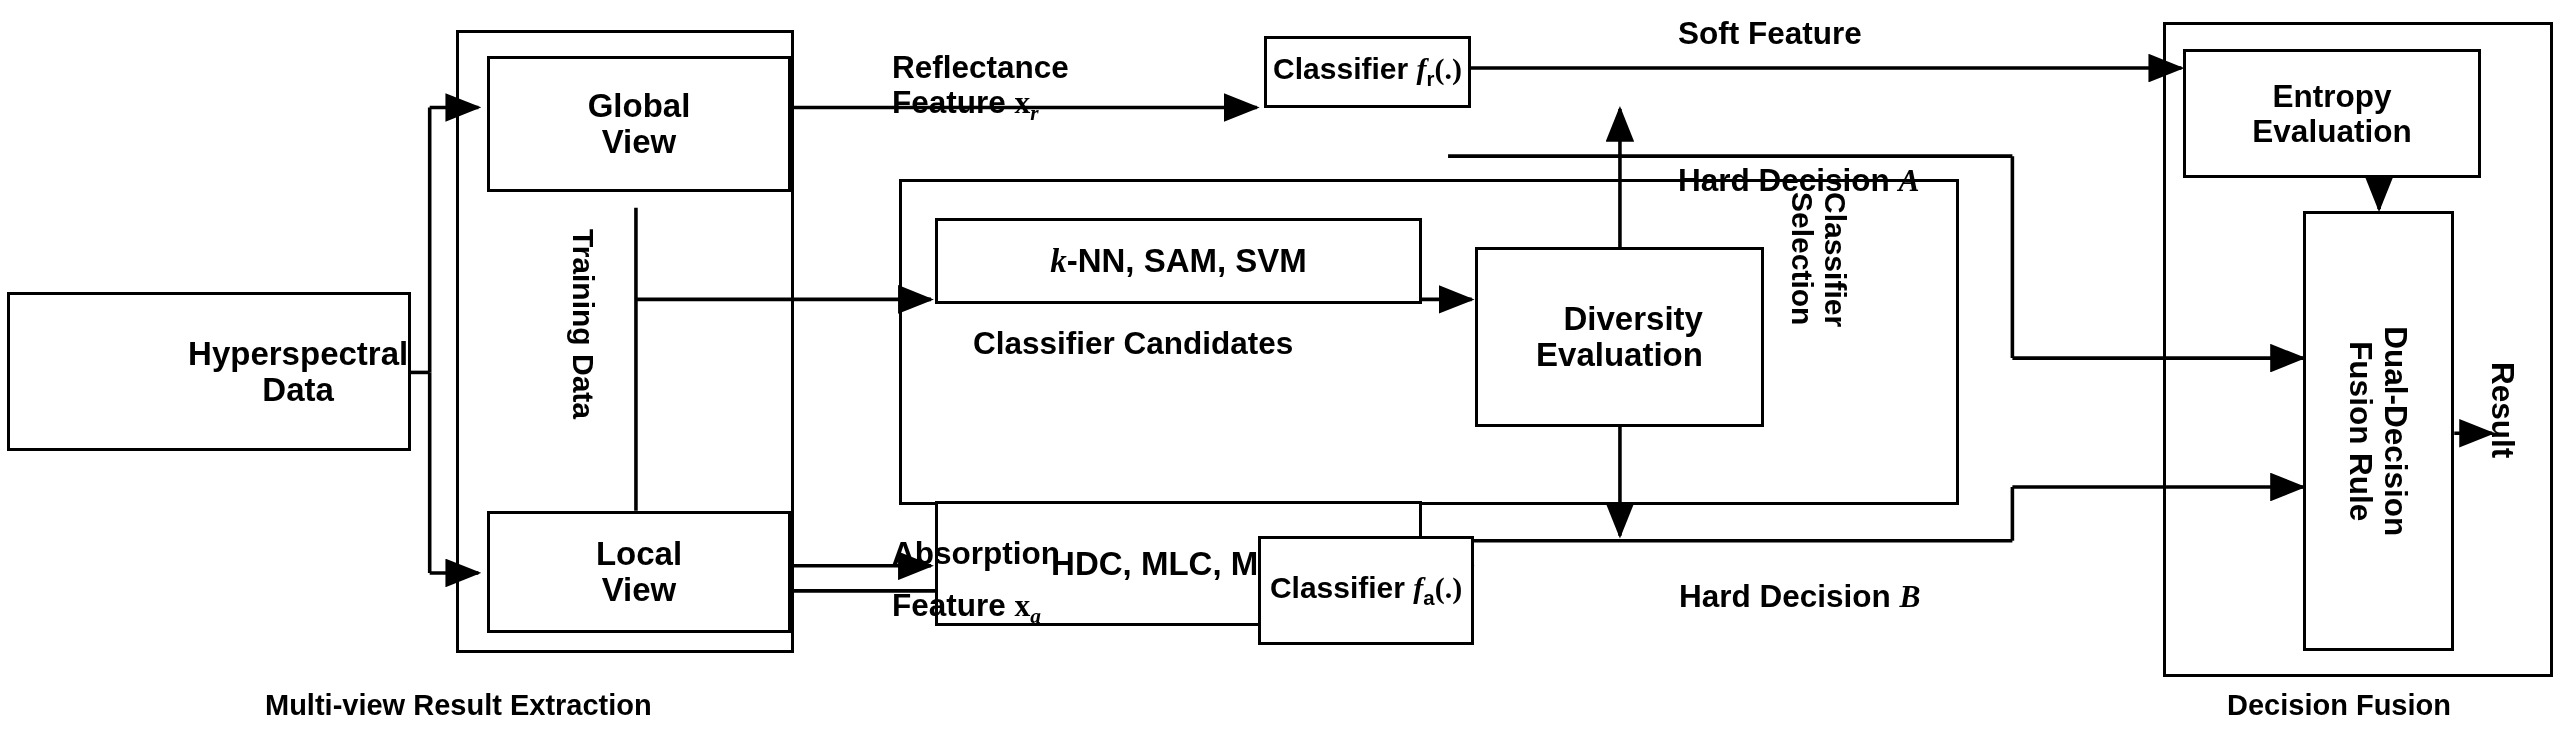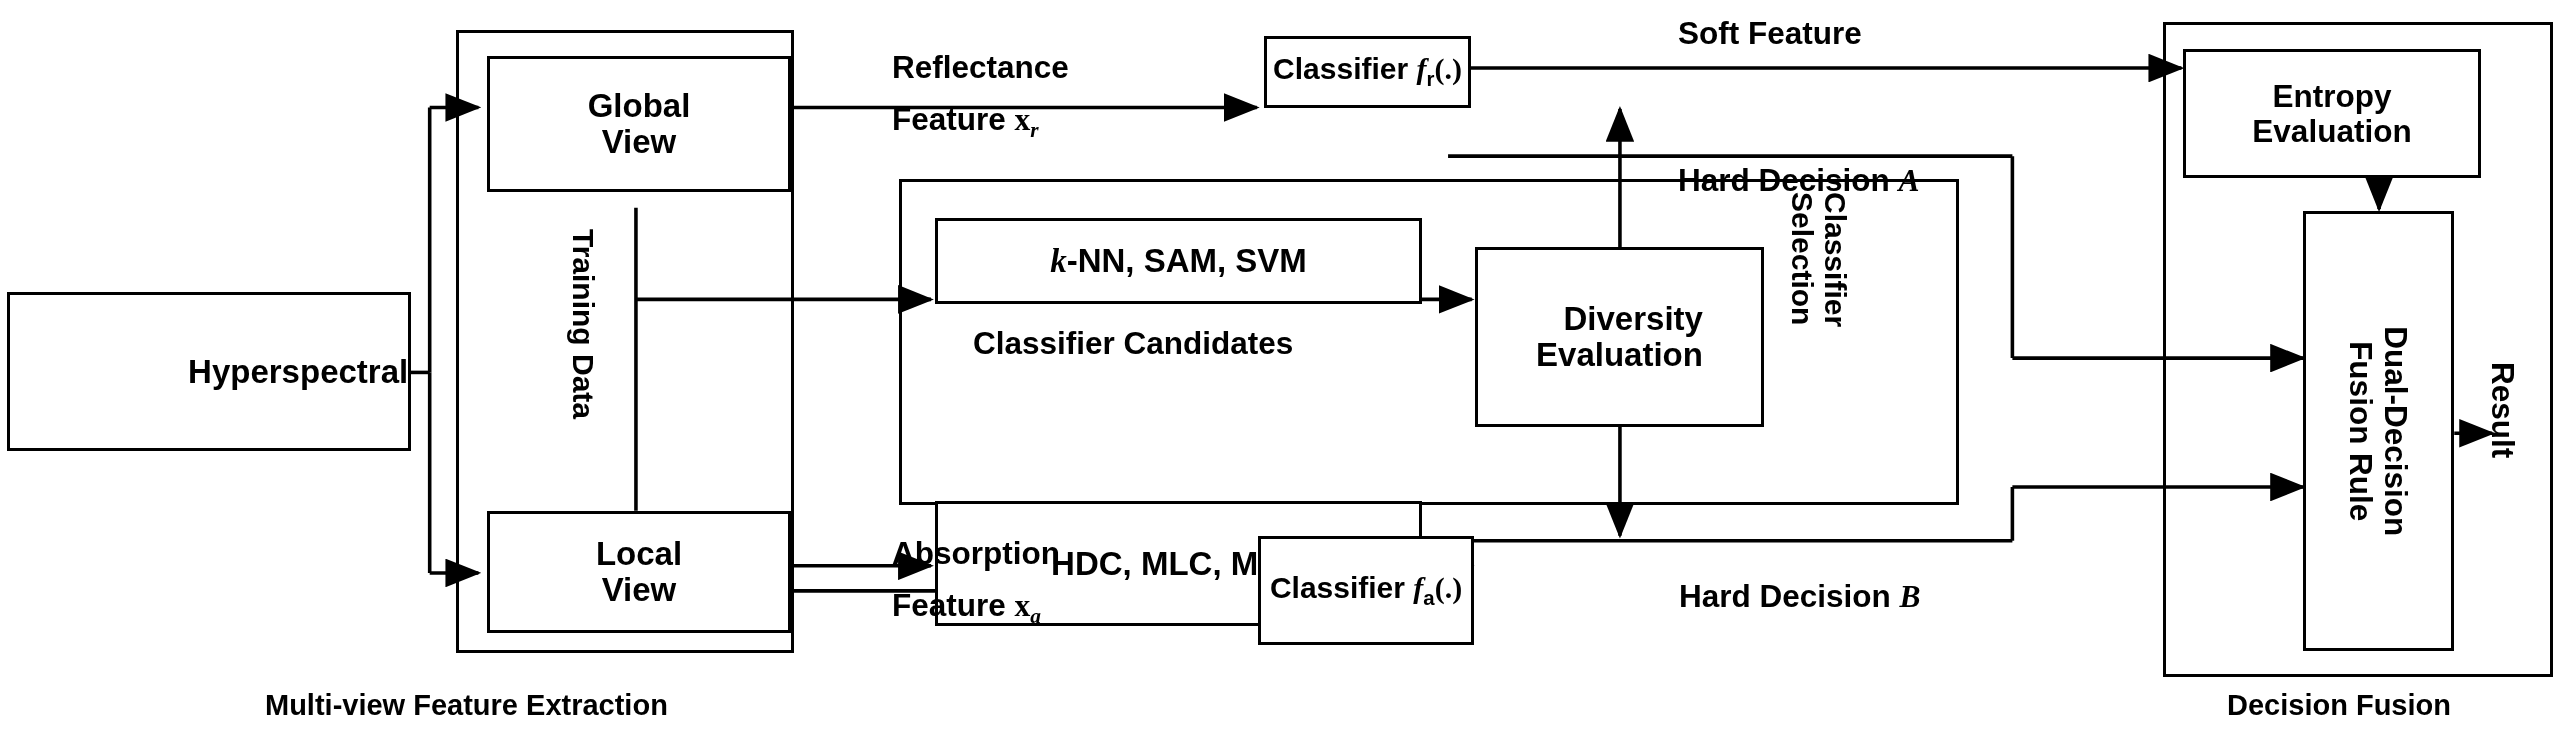--- a/index.html
+++ b/index.html
@@ -110,20 +110,21 @@
 
   <div class="group" style="left:456px;top:30px;width:338px;height:623px;"></div>
 
   <div class="group" style="left:899px;top:179px;width:1060px;height:326px;"></div>
 
   <div class="group" style="left:2163px;top:21.5px;width:390px;height:655px;"></div>
 
   <div class="box" style="left:7.2px;top:292px;width:404px;height:159px;font-size:33px;justify-content:flex-end;">
     <span>
       <span class="stack">Hyperspectral</span>
+      <span class="stack">Data</span>
     </span>
   </div>
 
   <div class="box" style="left:487px;top:56px;width:304px;height:136px;font-size:33px;">
     <span>
       <span class="stack">Global</span>
       <span class="stack">View</span>
     </span>
   </div>
 
@@ -185,21 +186,21 @@
     <span>Classifier Candidates</span>
   </div>
 
   <div class="vlbl" style="left:1852px;top:192px;font-size:30px;transform:rotate(90deg);line-height:1.1;text-align:left;">
     <span class="stack">Classifier</span>
     <span class="stack">Selection</span>
   </div>
 
   <div class="lbl" style="left:892px;top:50px;font-size:31.5px;text-align:left;">
     <span class="stack">Reflectance</span>
-    <span class="stack" style="margin-top:17px;display:block;">
+    <span class="stack" style="margin-top:0;display:block;">
       <span>Feature </span><span class="math" style="font-weight:bold;">x</span><span class="it sub">r</span>
     </span>
   </div>
 
   <div class="lbl" style="left:892px;top:536px;font-size:31.5px;text-align:left;">
     <span class="stack">Absorption</span>
     <span class="stack" style="margin-top:17px;display:block;">
       <span>Feature </span><span class="math" style="font-weight:bold;">x</span><span class="it sub">a</span>
     </span>
   </div>
@@ -214,20 +215,20 @@
 
   <div class="lbl" style="left:1679px;top:579px;font-size:31.5px;">
     <span>Hard Decision </span><span class="it">B</span>
   </div>
 
   <div class="vlbl" style="left:2521px;top:362px;font-size:31.5px;transform:rotate(90deg);">
     <span>Result</span>
   </div>
 
   <div class="caption" style="left:265px;top:689px;">
-    <span>Multi-view Feature Extraction</span>
+    <span>Multi-view Result Extraction</span>
   </div>
   <div class="caption" style="left:2227px;top:689px;">
     <span>Decision Fusion</span>
   </div>
 
 </div>
 
 
 </body></html>

